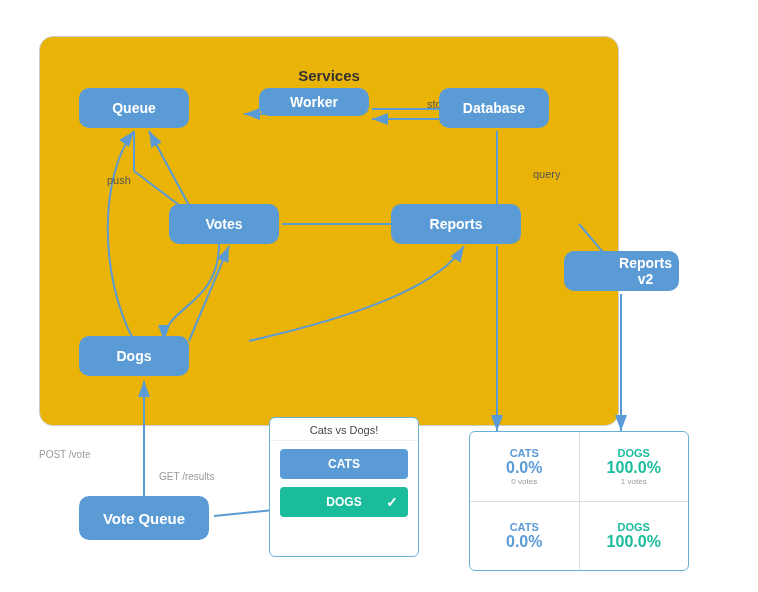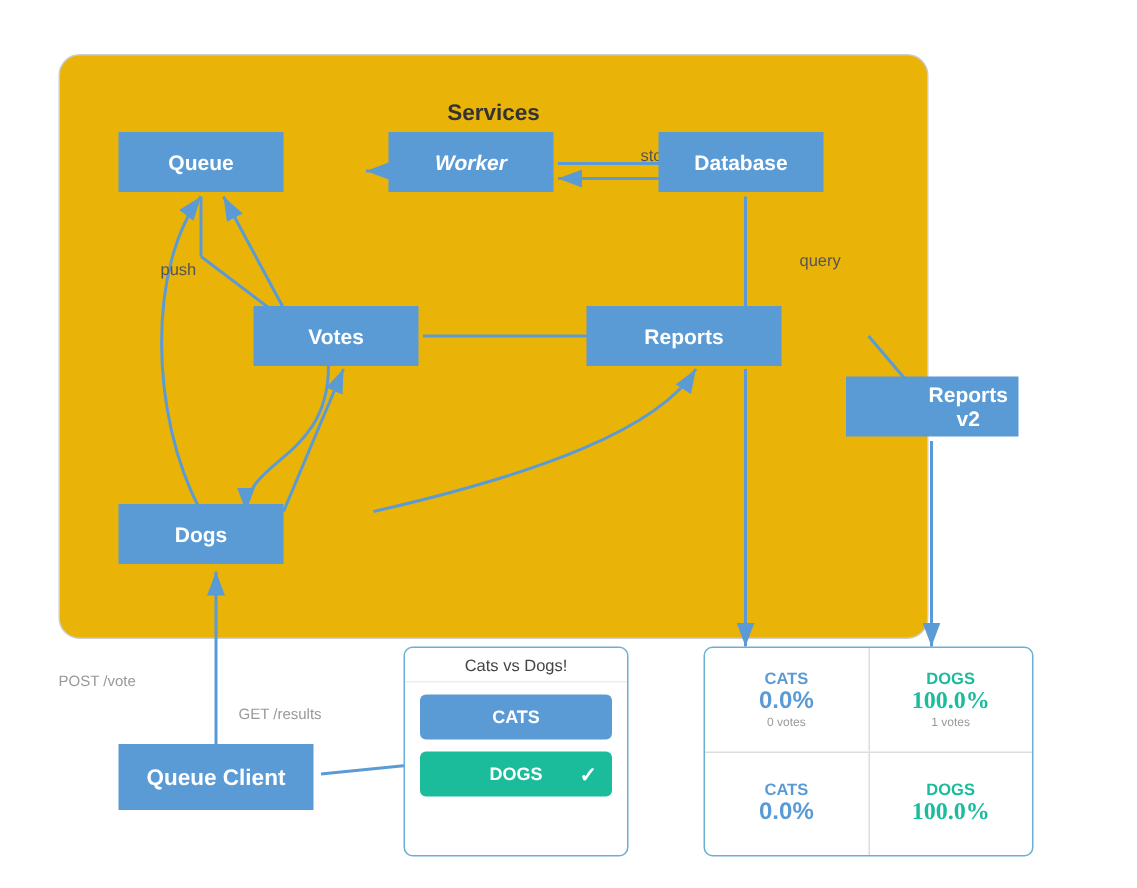--- a/index.html
+++ b/index.html
@@ -37,33 +37,33 @@
       left: 50%;
       transform: translateX(-50%);
       font-size: 15px;
       font-weight: 600;
       color: #333;
     }
 
     
     .node {
       position: absolute;
-      border-radius: 0;
+      border-radius: 10px;
       background: #5b9bd5;
       color: #fff;
       font-weight: 700;
       font-size: 14px;
       display: flex;
       align-items: center;
       justify-content: center;
       text-align: center;
     }
 
     .node-queue   { top: 72px; left: 60px;  width: 110px; height: 40px; }
-    .node-worker  { top: 72px; left: 240px; width: 110px; height: 40px; font-style: italic; }
+    .node-worker  { top: 72px; left: 240px; width: 110px; height: 28px; }
     .node-database{ top: 72px; left: 420px; width: 110px; height: 40px; }
     .node-votes   { top: 188px; left: 150px; width: 110px; height: 40px; }
     .node-reports { top: 188px; left: 372px; width: 130px; height: 40px; }
     .node-reportsv2 { top: 235px; left: 545px; width: 115px; height: 40px; padding-left: 48px; }
     .node-vote    { top: 320px; left: 60px; width: 110px; height: 40px; }
     .node-voteclient { top: 480px; left: 60px; width: 130px; height: 44px; font-size: 15px; }
 
     
     .arrows-svg {
       position: absolute;
@@ -76,21 +76,21 @@
     
     .arrow-label {
       position: absolute;
       font-size: 11px;
       color: #555;
     }
 
     
     .voting-widget {
       position: absolute;
-      top: 415px;
+      top: 401px;
       left: 250px;
       width: 150px;
       height: 140px;
       border: 1.5px solid #6ab0d4;
       border-radius: 6px;
       background: #fff;
       overflow: hidden;
     }
     .voting-widget-title {
       text-align: center;
@@ -159,21 +159,20 @@
     .results-cell .label-dogs {
       color: #1abc9c;
     }
     .results-cell .pct {
       font-size: 16px;
       font-weight: 700;
       color: #5b9bd5;
     }
     .results-cell .pct-dogs {
       color: #1abc9c;
-      font-family: Liberation Serif, serif;
     }
     .results-cell .votes {
       font-size: 8px;
       color: #999;
       text-align: center;
     }
 
     
     .route-label {
       position: absolute;
@@ -257,21 +256,21 @@
   <div class="node node-reports">
     <span>Reports</span>
   </div>
   <div class="node node-reportsv2">
     <span>Reports v2</span>
   </div>
   <div class="node node-vote">
     <span>Dogs</span>
   </div>
   <div class="node node-voteclient">
-    <span>Queue Client</span>
+    <span>Vote Queue</span>
   </div>
 
   <div class="voting-widget">
     <div class="voting-widget-title">Cats vs Dogs!</div>
     <div class="voting-btn voting-btn-cats">
       <span>CATS</span>
     </div>
     <div class="voting-btn voting-btn-dogs">
       <span>DOGS</span>
       <span class="check">✓</span>

